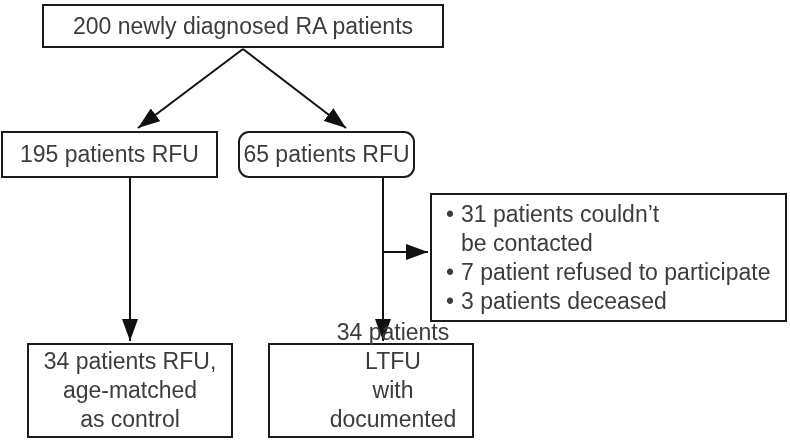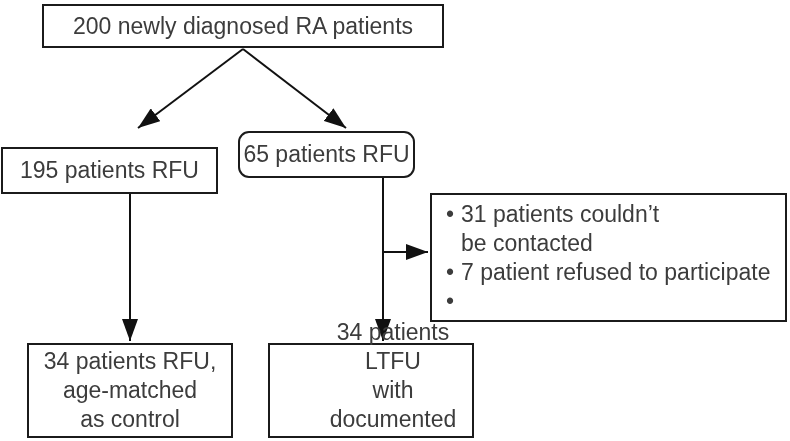--- a/index.html
+++ b/index.html
@@ -43,21 +43,21 @@
     border: 2px solid var(--border);
     display: flex;
     align-items: center;
     justify-content: center;
     text-align: center;
     font-size: 23px;
     line-height: 29px;
     white-space: pre-line;
   }
   .box-top        { left: 42px;  top: 4px;   width: 402px; height: 44px; }
-  .box-left-rfu   { left: 1px;   top: 131px; width: 217px; height: 47px; margin-top: 16px; }
+  .box-left-rfu   { left: 1px;   top: 131px; width: 217px; height: 47px; }
   .box-right-rfu  { left: 238px; top: 131px; width: 177px; height: 47px; border-radius: 11px; }
   .box-outcome-l  { left: 27px;  top: 343px; width: 206px; height: 95px; }
   .box-outcome-r  { left: 268px; top: 343px; width: 206px; height: 95px; padding-left: 44px; }
   .box-exclusion {
     left: 430px; top: 193px; width: 357px; height: 129px;
     flex-direction: column;
     align-items: stretch;
     justify-content: flex-start;
     text-align: left;
     padding: 5px 6px 5px 14px;
@@ -109,20 +109,21 @@
       <span class="bullet-marker">•</span>
       <span class="bullet-text">31 patients couldn’t
 be contacted</span>
     </div>
     <div class="bullet-row">
       <span class="bullet-marker">•</span>
       <span class="bullet-text">7 patient refused to participate</span>
     </div>
     <div class="bullet-row">
       <span class="bullet-marker">•</span>
+      <span class="bullet-text">3 patients deceased</span>
     </div>
   </div>
 
   <div class="box box-outcome-l">
     <span>34 patients RFU,
 age-matched
 as control</span>
   </div>
 
   <div class="box box-outcome-r">

